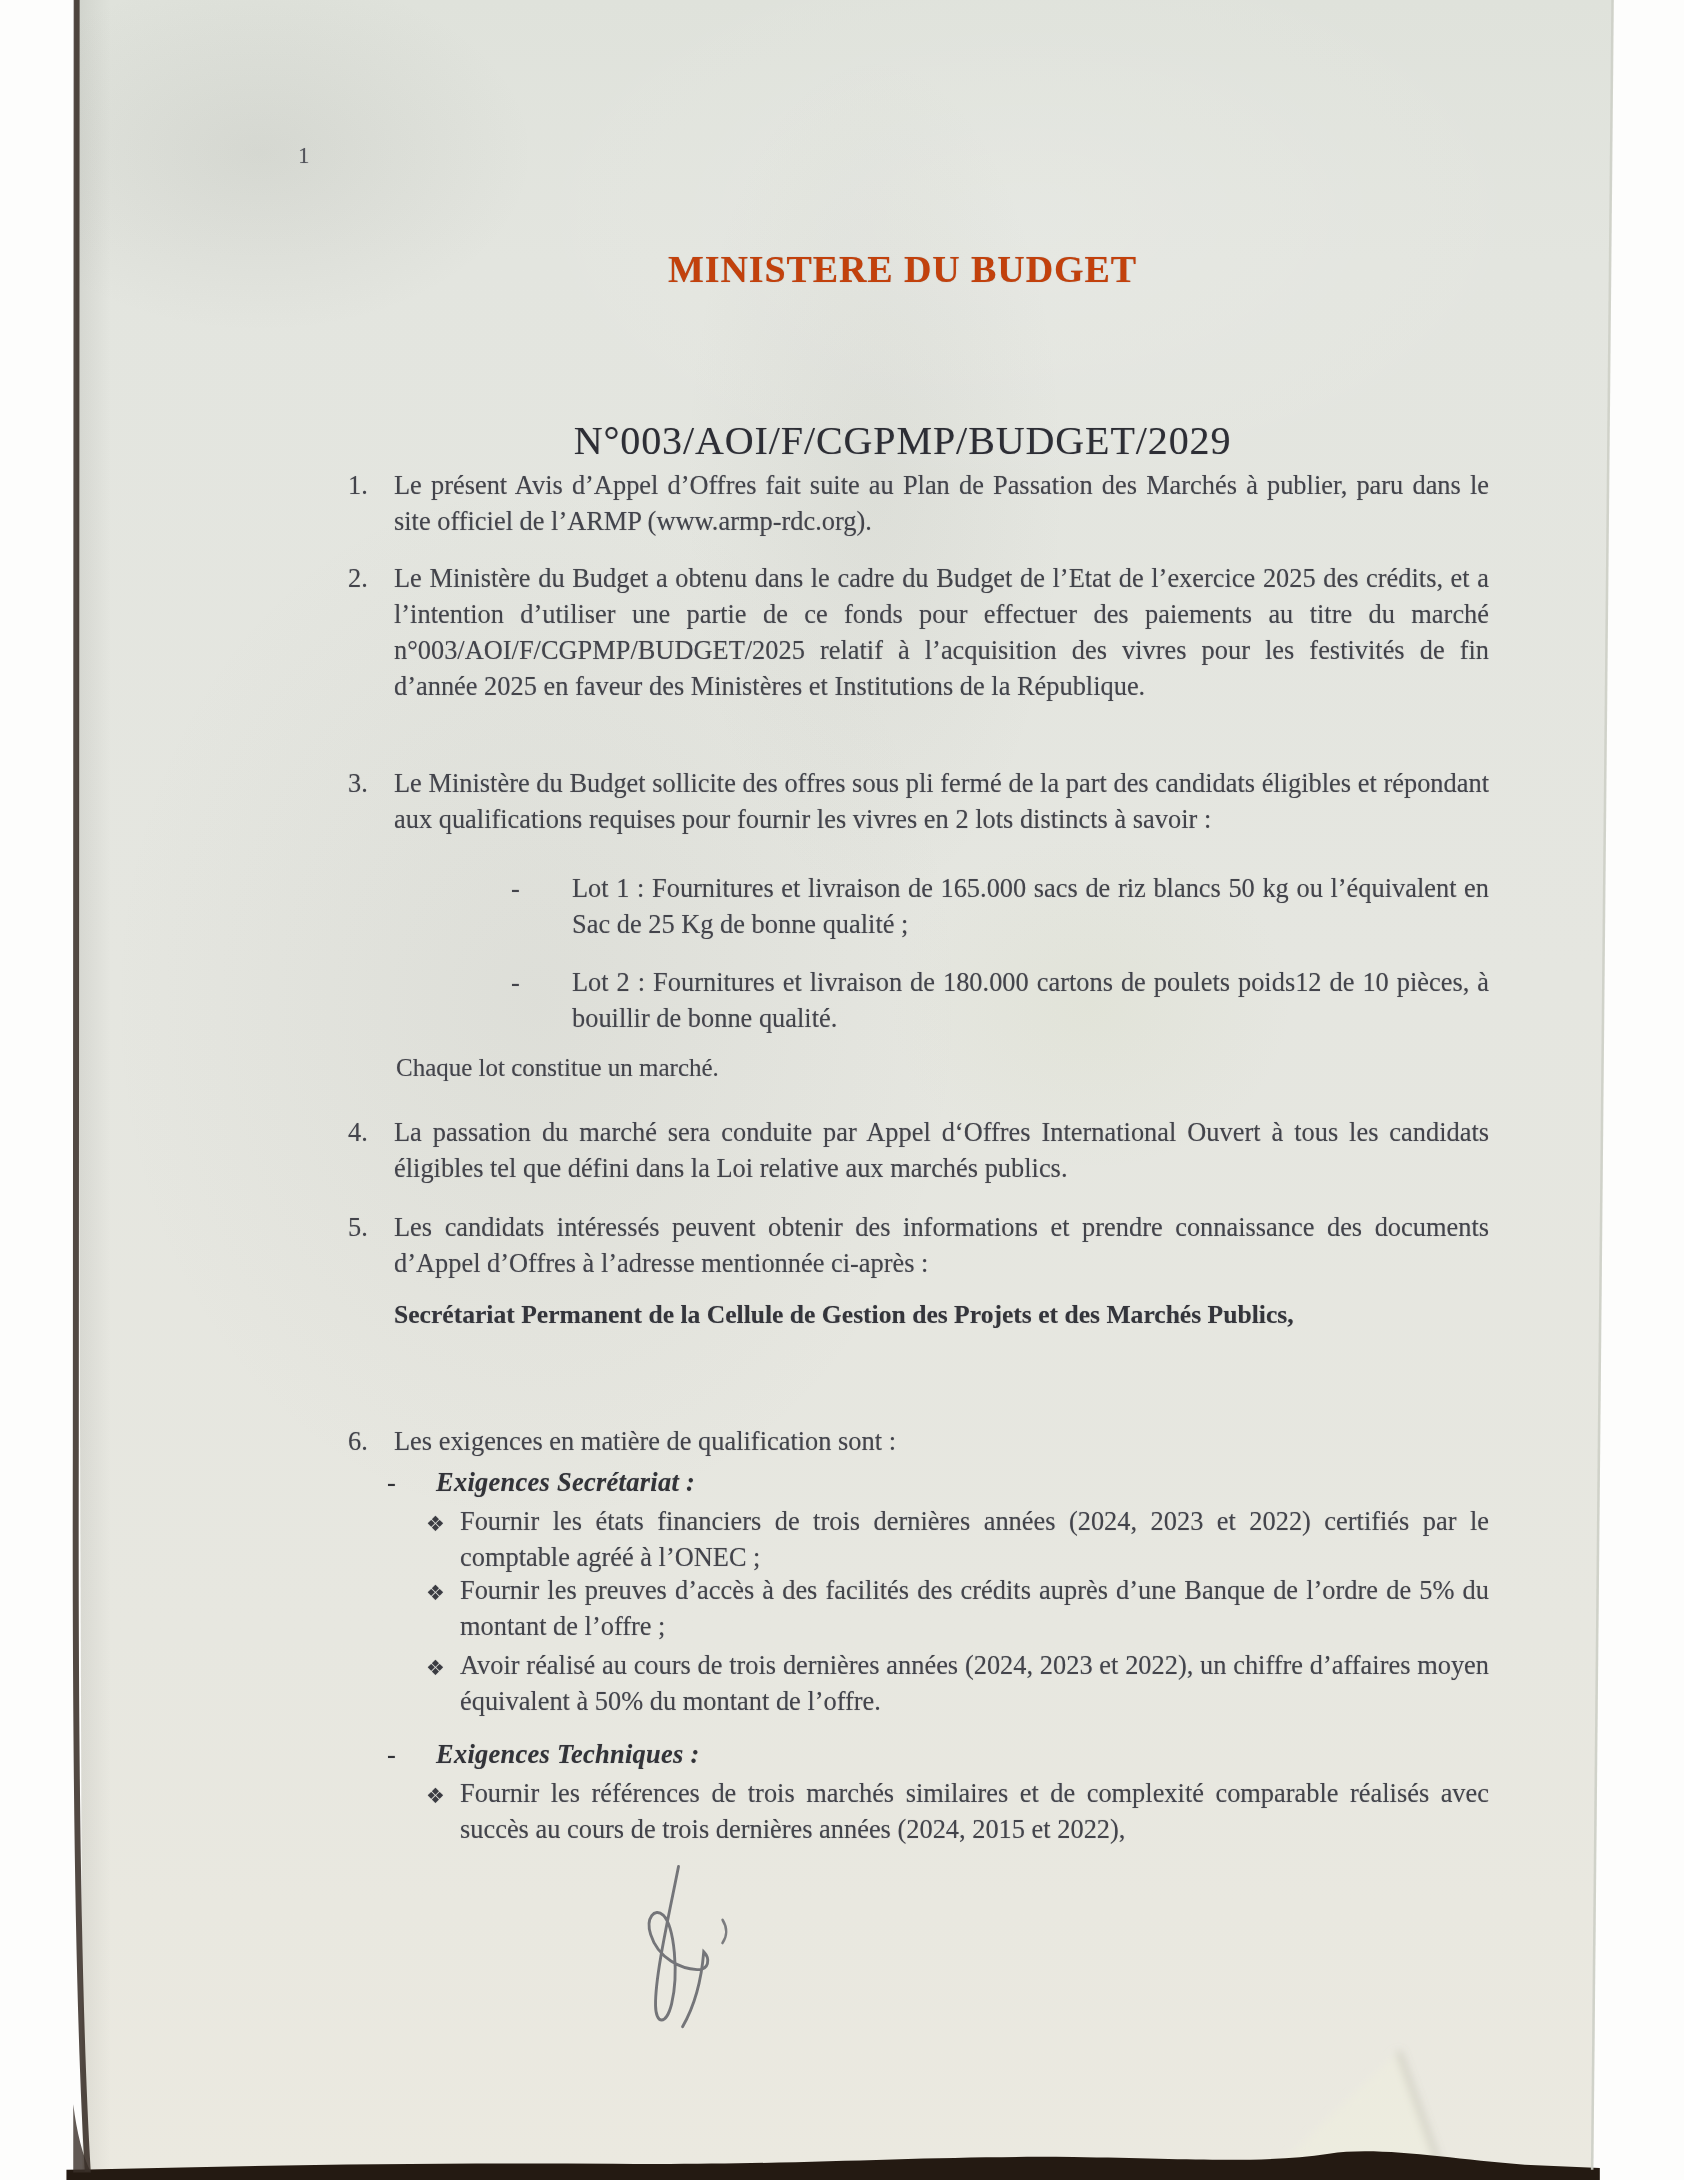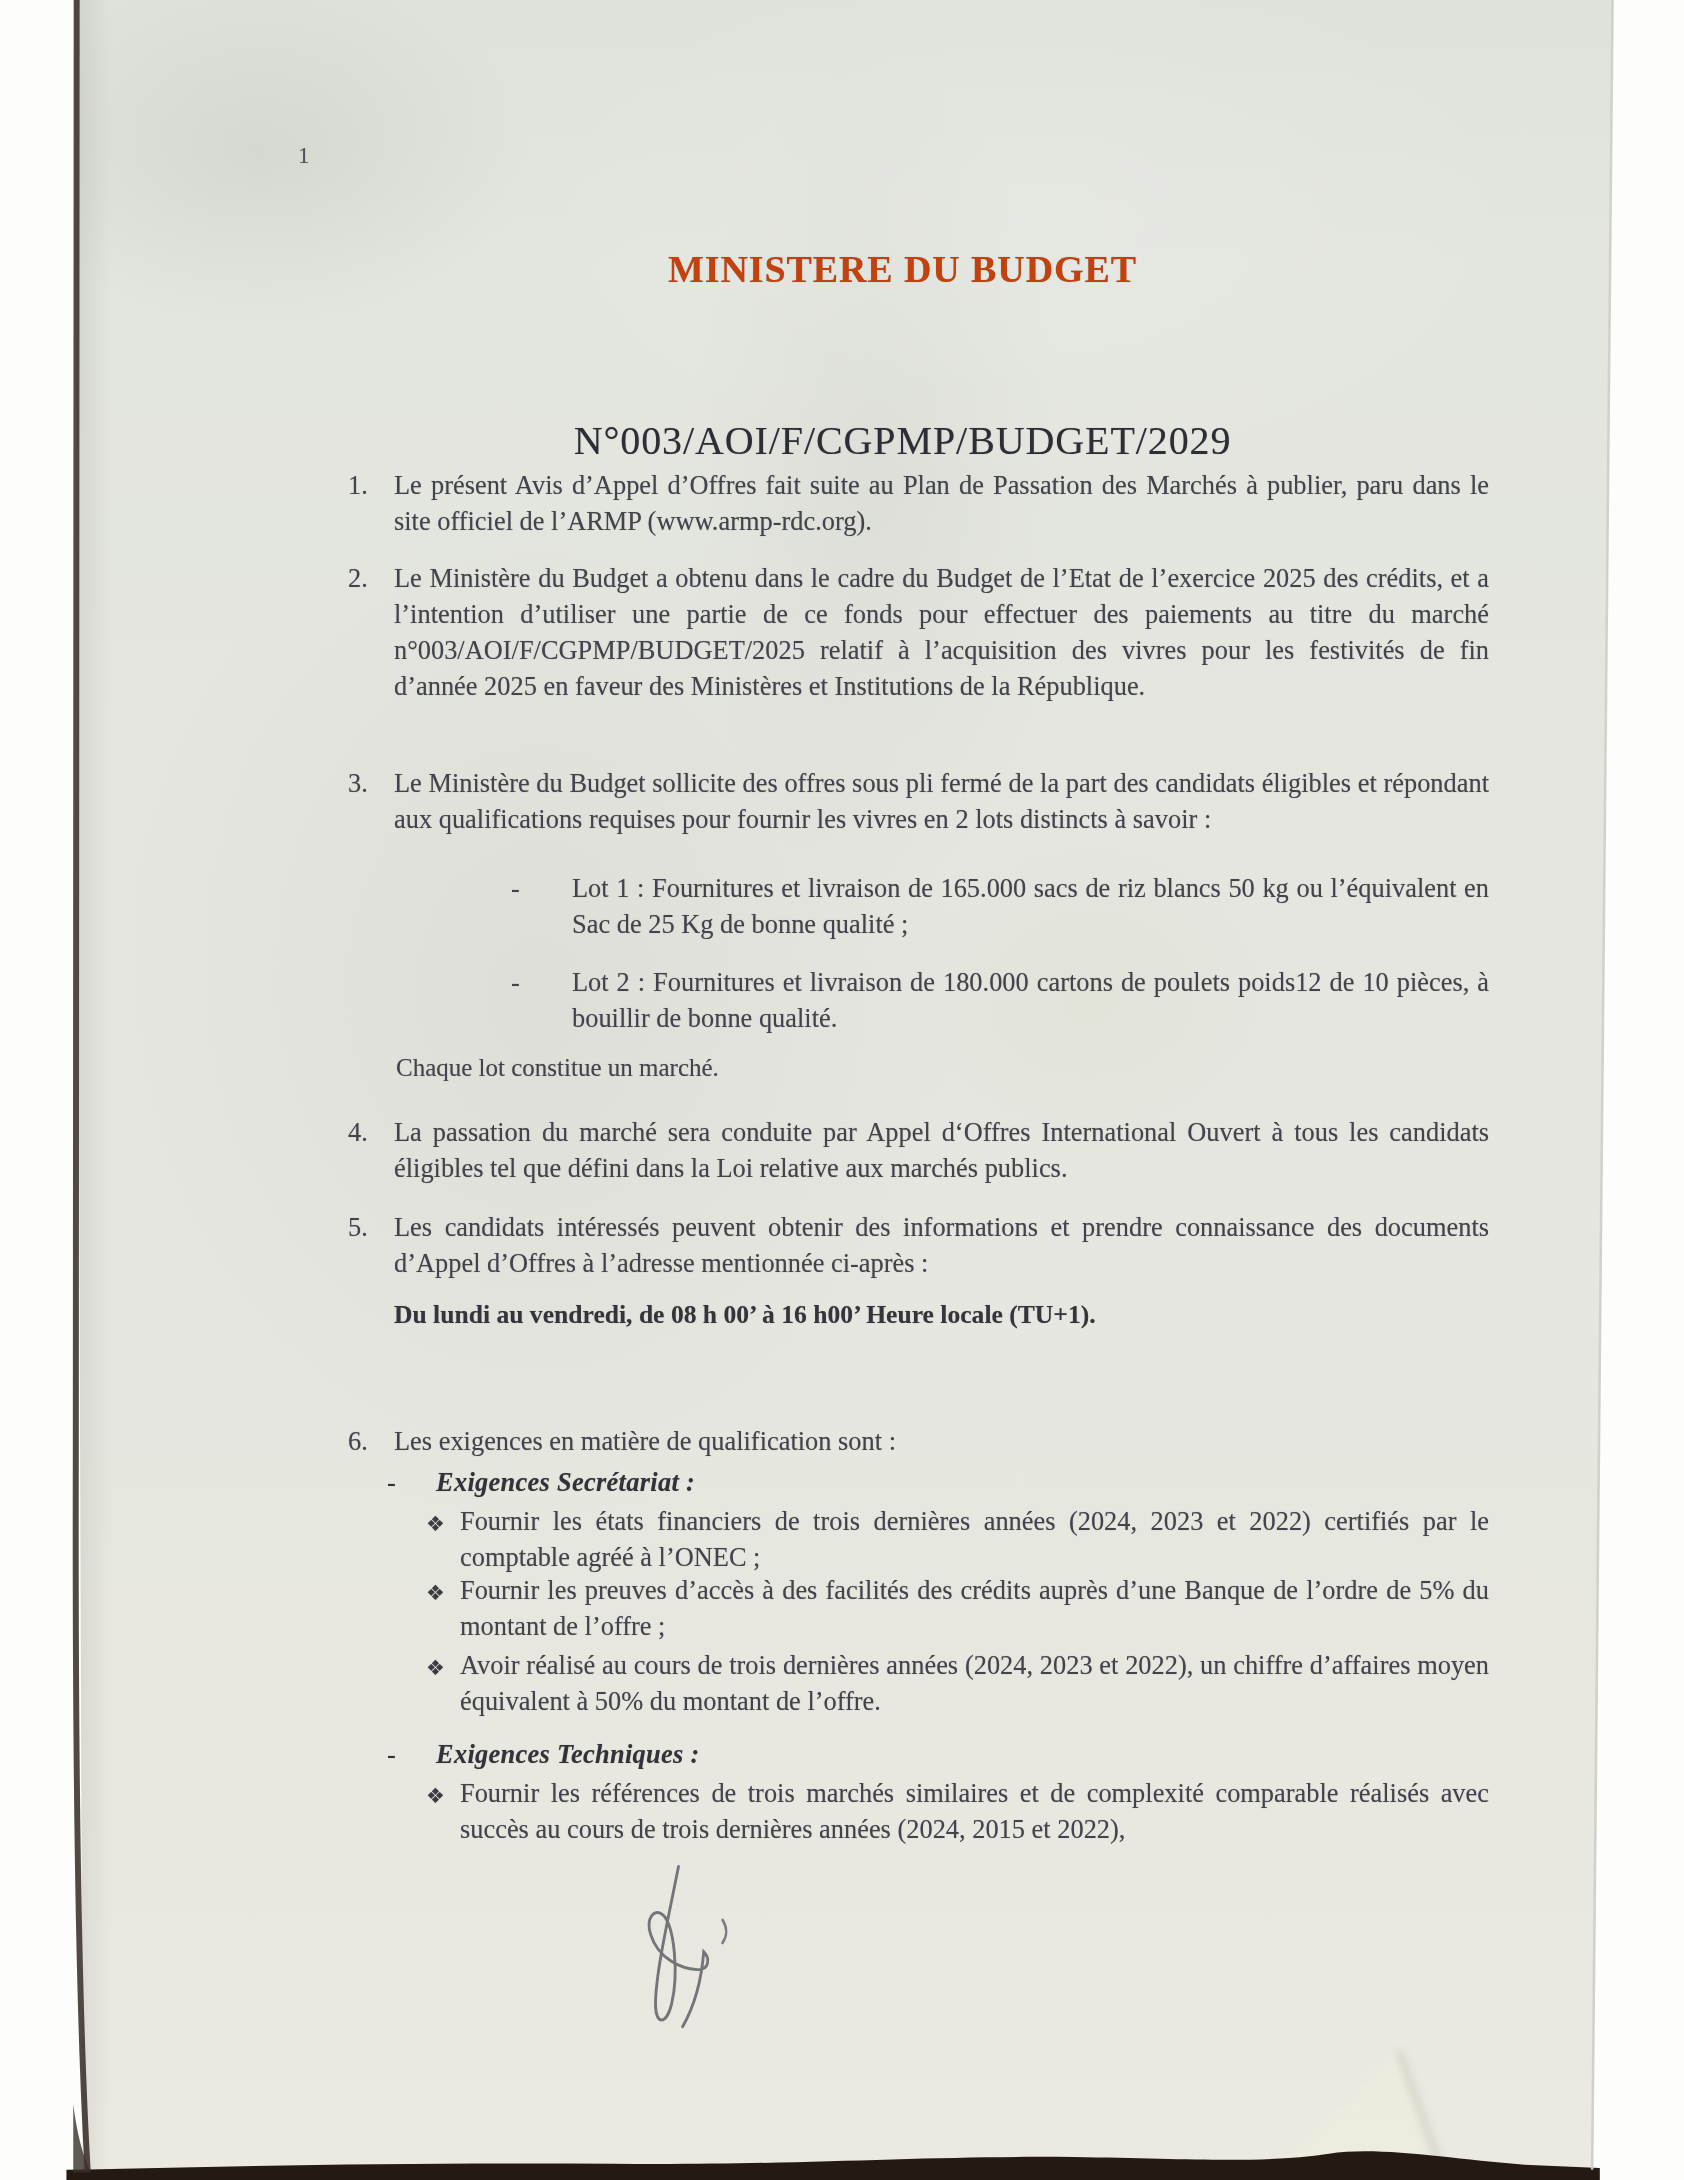--- a/index.html
+++ b/index.html
@@ -123,21 +123,21 @@
       <span class="pnum">4.</span>
       <span>La passation du marché sera conduite par Appel d‘Offres International Ouvert à tous les candidats éligibles tel que défini dans la Loi relative aux marchés publics.</span>
     </div>
 
     <div class="para p5">
       <span class="pnum">5.</span>
       <span>Les candidats intéressés peuvent obtenir des informations et prendre connaissance des documents d’Appel d’Offres à l’adresse mentionnée ci-après :</span>
     </div>
 
     <div class="addr">
-      <div>Du lundi au vendredi, de 08 h 00’ à 16 h00’ Heure locale (TU+1).</div>
+      <div>Secrétariat Permanent de la Cellule de Gestion des Projets et des Marchés Publics,</div>
     </div>
 
     <div class="para p6">
       <span class="pnum">6.</span>
       <span>Les exigences en matière de qualification sont :</span>
     </div>
 
     <div class="sec-title t-fin">
       <span class="dash">-</span>
       <span>Exigences Secrétariat :</span>

